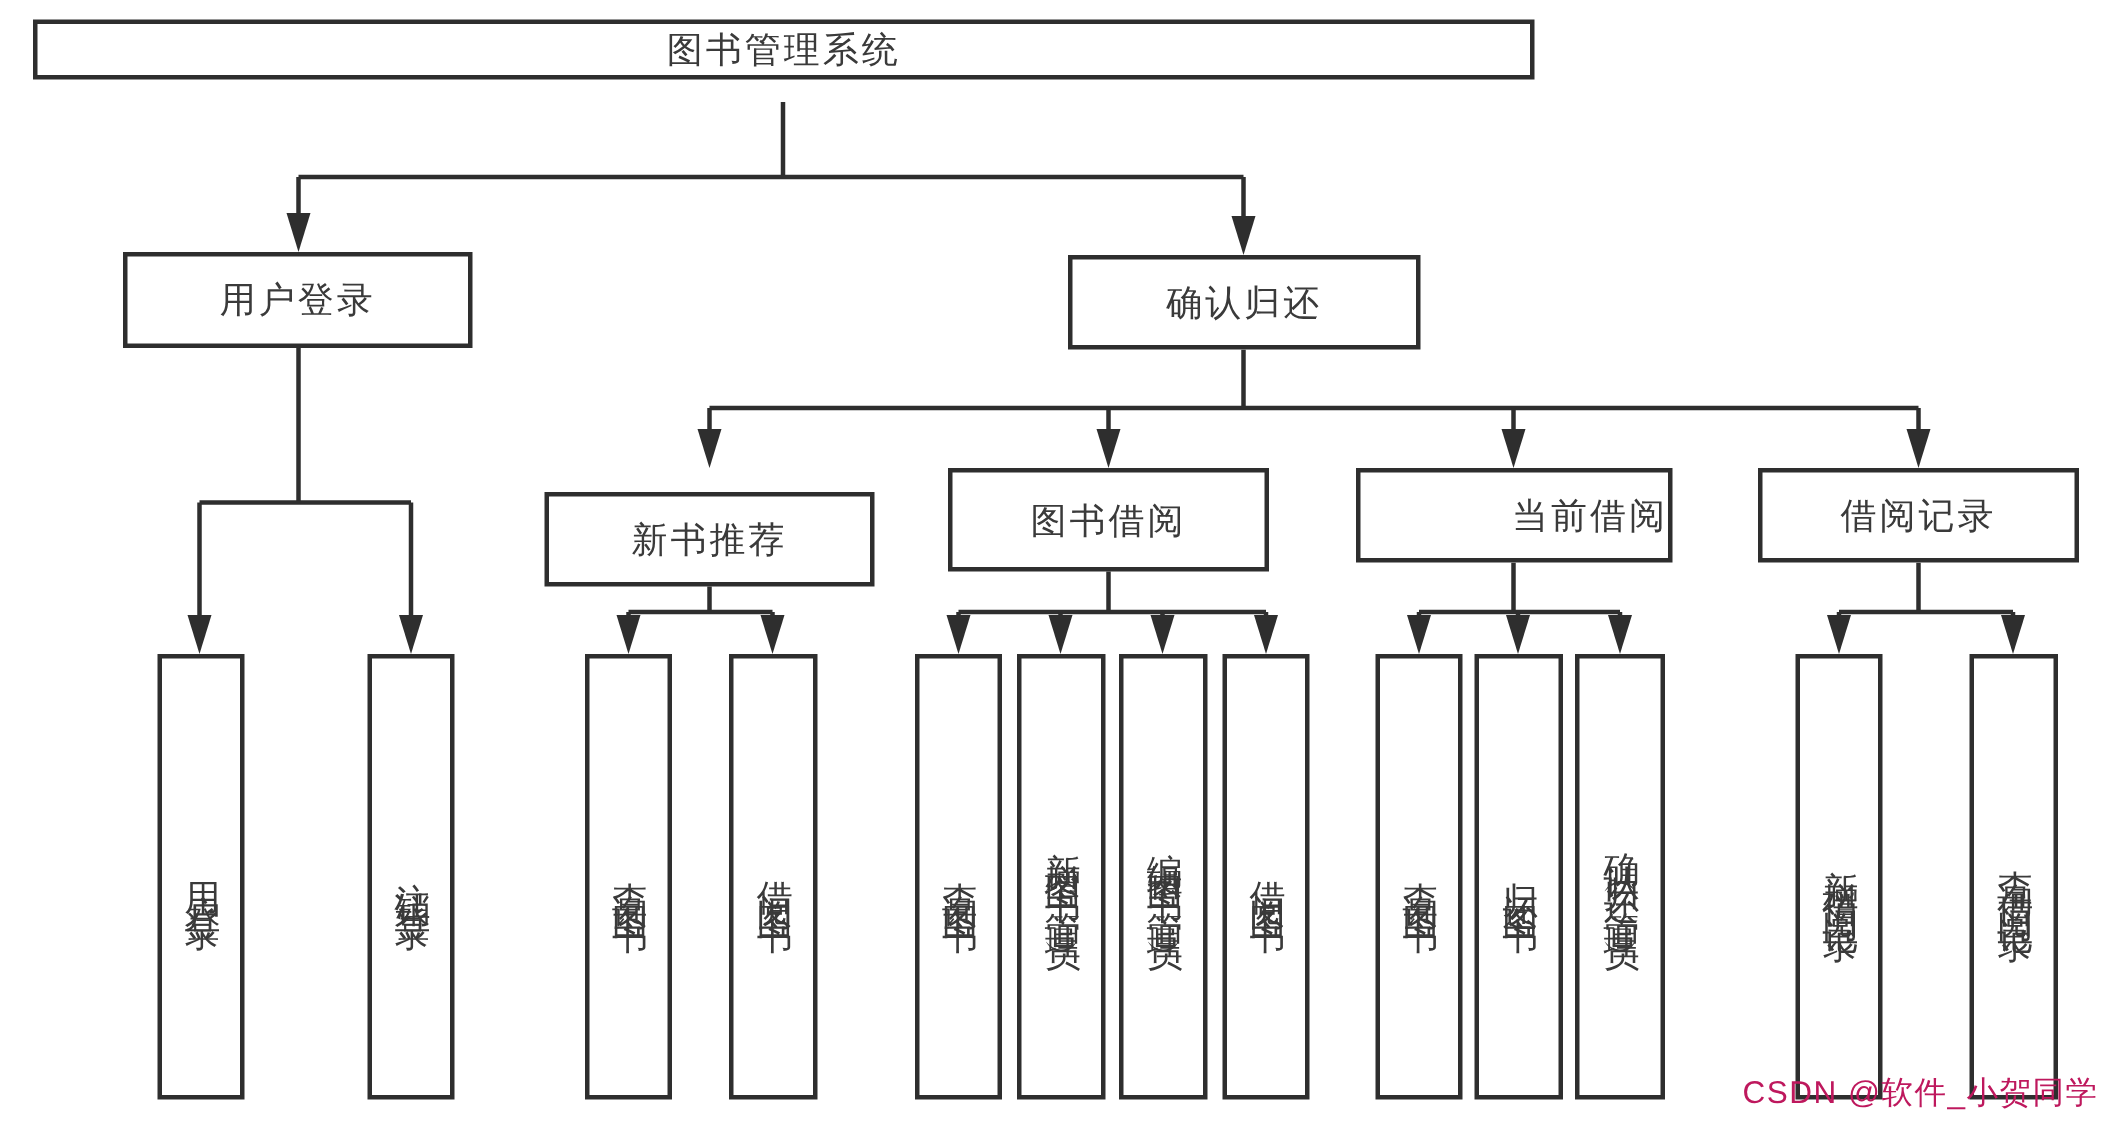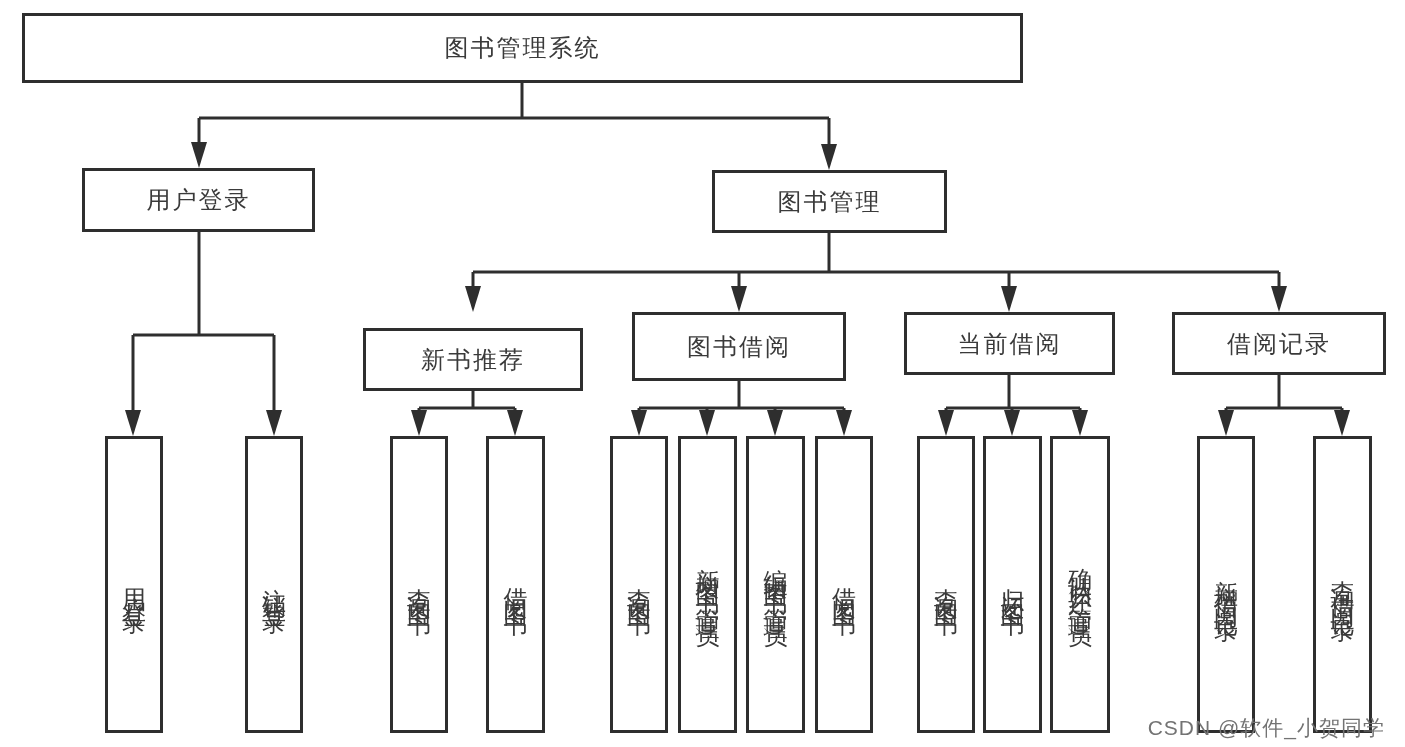--- a/index.html
+++ b/index.html
@@ -30,24 +30,24 @@
   .box-h { font-size: 24px; letter-spacing: 2px; white-space: nowrap; }
   .box-v span {
     writing-mode: vertical-lr;
     text-orientation: mixed;
     font-size: 24px;
     letter-spacing: 8px;
     line-height: 1;
   }
   .watermark {
     position: absolute;
-    right: 20px;
+    right: 6px;
     top: 714px;
     font-size: 21px;
-    color: #737373;
+    color: #be185d;
     letter-spacing: 1px;
     white-space: nowrap;
   }
 </style>
 </head>
 <body>
 
 <div class="stage">
 
   <svg class="connectors" viewBox="0 0 1405 747" xmlns="http://www.w3.org/2000/svg">
@@ -109,38 +109,38 @@
       <path d="M767,410 L783,410 L775,436 Z"></path>
       <path d="M836,410 L852,410 L844,436 Z"></path>
       <path d="M938,410 L954,410 L946,436 Z"></path>
       <path d="M1004,410 L1020,410 L1012,436 Z"></path>
       <path d="M1072,410 L1088,410 L1080,436 Z"></path>
       <path d="M1218,410 L1234,410 L1226,436 Z"></path>
       <path d="M1334,410 L1350,410 L1342,436 Z"></path>
     </g>
   </svg>
 
-  <div class="box box-h" style="left:22px; top:13px; width:1001px; height:70px;font-family:Liberation Mono, monospace;">
+  <div class="box box-h" style="left:22px; top:13px; width:1001px; height:40px;font-family:Liberation Mono, monospace;">
     <span>图书管理系统</span>
   </div>
 
   <div class="box box-h" style="left:82px; top:168px; width:233px; height:64px;">
     <span>用户登录</span>
   </div>
   <div class="box box-h" style="left:712px; top:170px; width:235px; height:63px;">
-    <span>图书管理</span>
+    <span>确认归还</span>
   </div>
 
   <div class="box box-h" style="left:363px; top:312px; width:220px; height:63px;margin-top:16px;">
     <span>新书推荐</span>
   </div>
   <div class="box box-h" style="left:632px; top:312px; width:214px; height:69px;">
     <span>图书借阅</span>
   </div>
-  <div class="box box-h" style="left:904px; top:312px; width:211px; height:63px;">
+  <div class="box box-h" style="left:904px; top:312px; width:211px; height:63px;justify-content:flex-end;">
     <span>当前借阅</span>
   </div>
   <div class="box box-h" style="left:1172px; top:312px; width:214px; height:63px;">
     <span>借阅记录</span>
   </div>
 
   <div class="box box-v" style="left:105px; top:436px; width:58px; height:297px;">
     <span>用户登录</span>
   </div>
   <div class="box box-v" style="left:245px; top:436px; width:58px; height:297px;">

